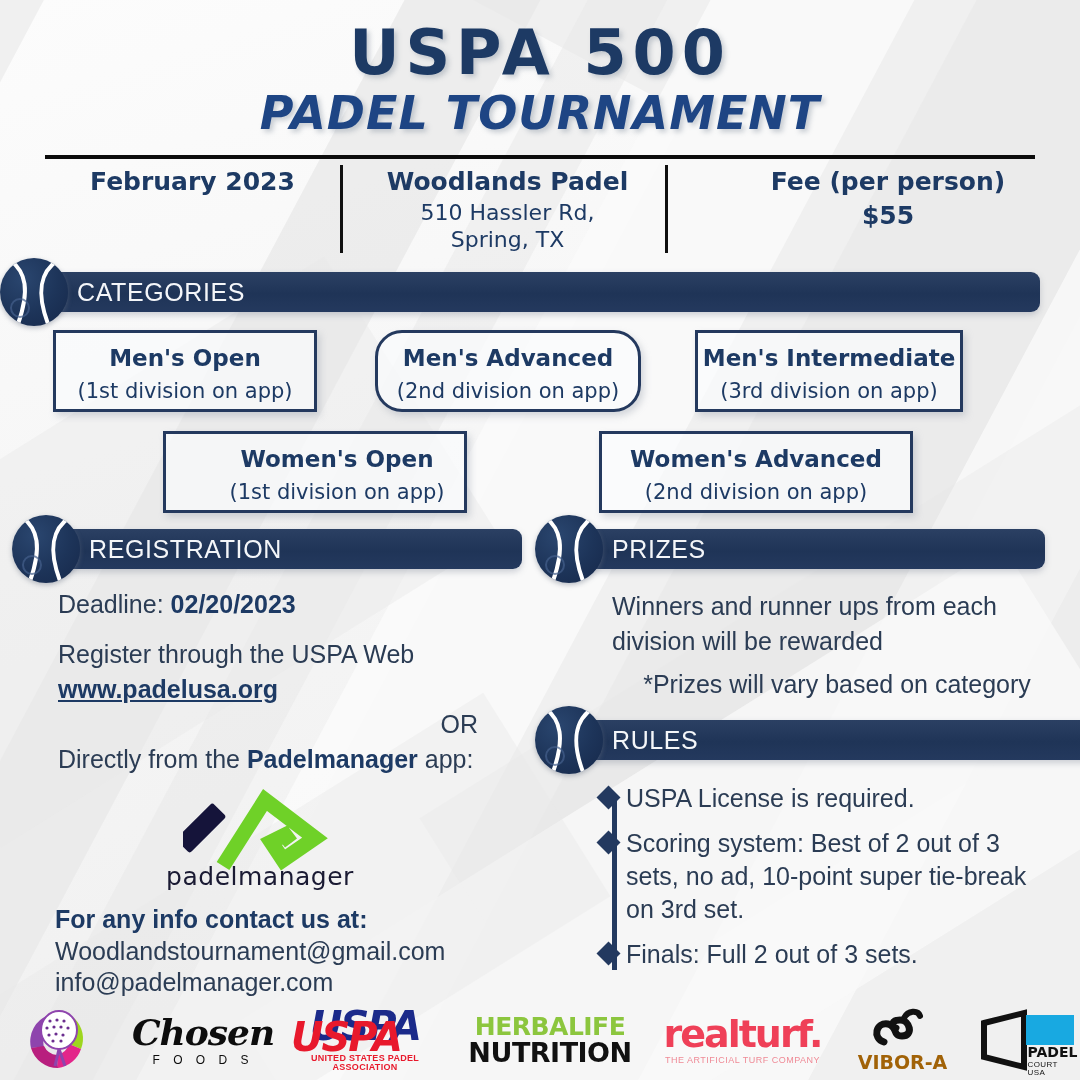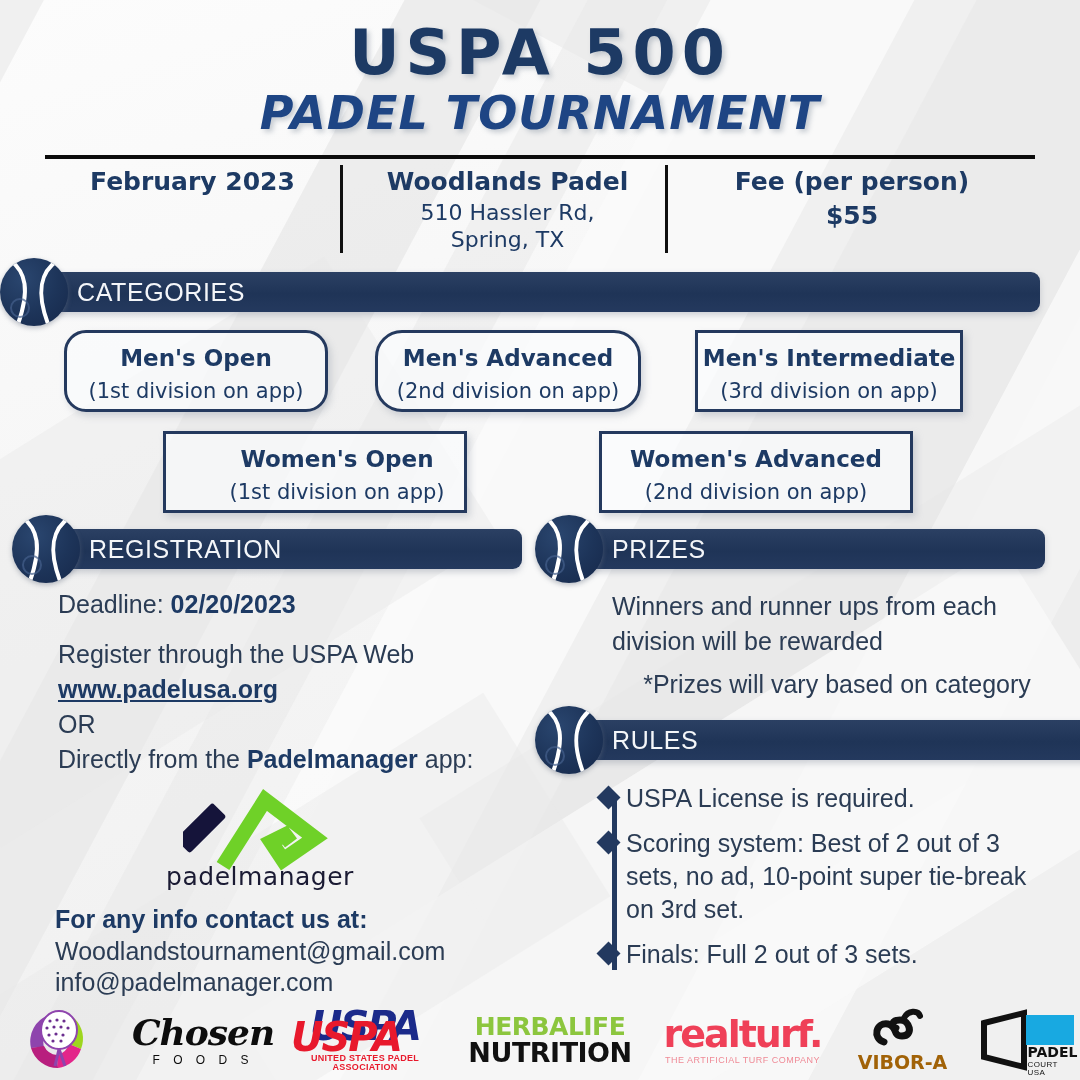--- a/index.html
+++ b/index.html
@@ -35,21 +35,21 @@
   
   #infobar{position:absolute;top:155px;left:45px;width:990px;height:100px;}
   #infobar .rule{position:absolute;top:0;left:0;width:990px;height:4px;background:#0c0c0c;}
   .info-col{position:absolute;top:10px;text-align:center;color:#1d3a64;
     font-family:"DejaVu Sans", sans-serif;}
   .info-col .l1{font-size:25px;font-weight:bold;line-height:1.35;}
   .info-col .l2{font-size:22px;line-height:1.25;}
   .info-col .l1b{font-size:25px;font-weight:bold;line-height:1.35;}
   #col-date{left:0;width:295px;}
   #col-venue{left:300px;width:325px;}
-  #col-fee{left:627px;width:360px;text-align:center;}
+  #col-fee{left:663px;width:360px;text-align:center;}
   .vdiv{position:absolute;top:10px;width:3px;height:88px;background:#101010;}
   #vd1{left:295px;}
   #vd2{left:620px;}
 
   
   .sec{position:absolute;height:40px;}
   .sec .bar{
     position:absolute;left:55px;top:0;height:40px;
     background:linear-gradient(180deg,#2b4063 0%,#1f3457 55%,#24395e 100%);
     border-radius:0 9px 9px 0;
@@ -146,21 +146,21 @@
   </div>
   <div class="ball">
     <svg width="68" height="68" viewBox="0 0 68 68">
       <path d="M10,2 C26,14 30,32 18,66" fill="none" stroke="#ffffff" stroke-width="4"></path>
       <path d="M58,2 C40,14 36,34 48,66" fill="none" stroke="#ffffff" stroke-width="4"></path>
       <circle cx="20" cy="50" r="9" fill="none" stroke="#44608c" stroke-width="2" opacity=".7"></circle>
     </svg>
   </div>
 </div>
 
-<div class="catbox" style="left:64px;top:330px;width:258px;height:76px;border-radius:22px;">
+<div class="catbox" style="left:53px;top:330px;width:258px;height:76px;">
   <div class="t">Men's Open</div>
   <div class="s">(1st division on app)</div>
 </div>
 <div class="catbox" style="left:375px;top:330px;width:260px;height:76px;border-radius:27px;">
   <div class="t">Men's Advanced</div>
   <div class="s">(2nd division on app)</div>
 </div>
 <div class="catbox" style="left:695px;top:330px;width:262px;height:76px;">
   <div class="t">Men's Intermediate</div>
   <div class="s">(3rd division on app)</div>
@@ -190,21 +190,21 @@
 <div class="txt" style="left:58px;top:588px;width:460px;">
   <span>Deadline: </span><b>02/20/2023</b>
 </div>
 
 <div class="txt" style="left:58px;top:638px;width:480px;">Register through the USPA Web</div>
 
 <div class="txt" style="left:58px;top:673px;width:480px;">
   <span class="link">www.padelusa.org</span>
 </div>
 
-<div class="txt" style="left:58px;top:708px;width:420px;text-align:left;">OR</div>
+<div class="txt" style="left:58px;top:708px;width:420px;text-align:right;">OR</div>
 
 <div class="txt" style="left:58px;top:743px;width:500px;">
   <span>Directly from the </span><b>Padelmanager</b><span> app:</span>
 </div>
 
 <div id="pm-logo">
   <svg width="150" height="90" viewBox="0 0 150 90">
     <rect x="8" y="14" width="20" height="52" rx="3" fill="#15143a" transform="rotate(45 18 40)"></rect>
     <path d="M40,78 L82,12 L132,50 L100,72 L88,54 L102,47 L108,55" fill="none" stroke="#6fd128" stroke-width="15" stroke-linejoin="miter" stroke-linecap="butt"></path>
   </svg>

